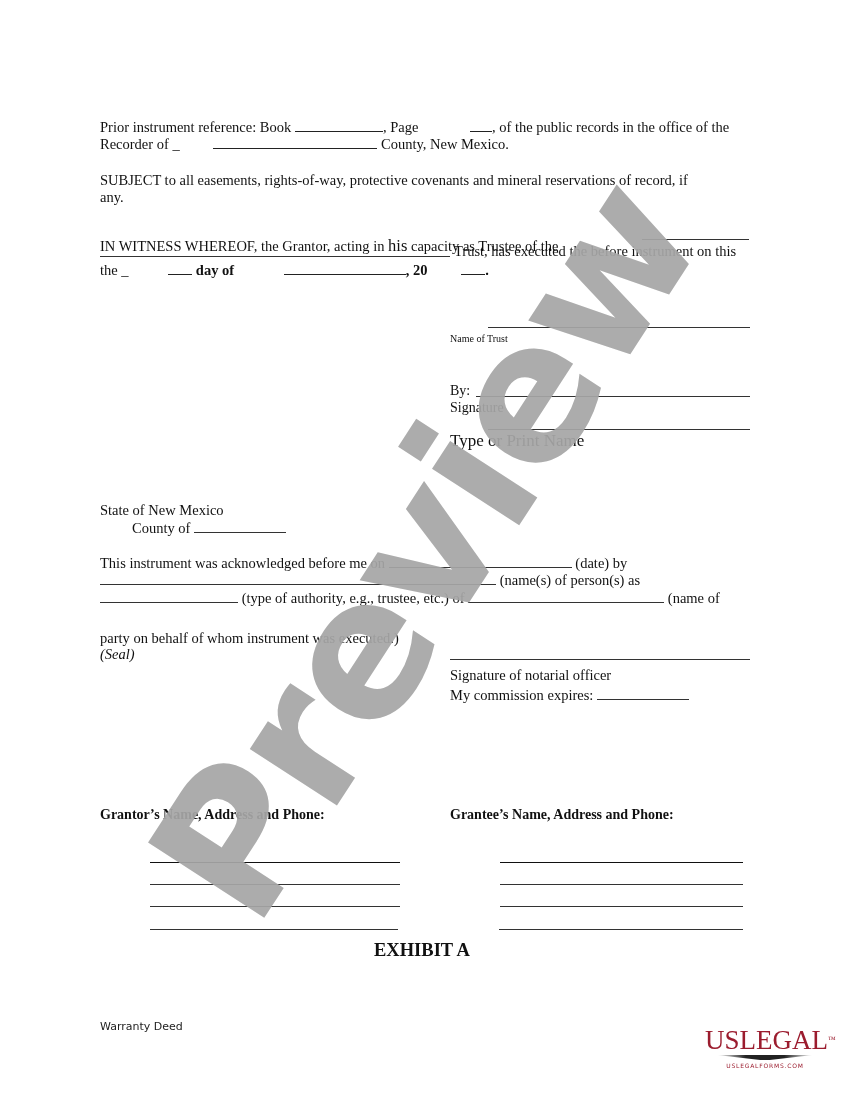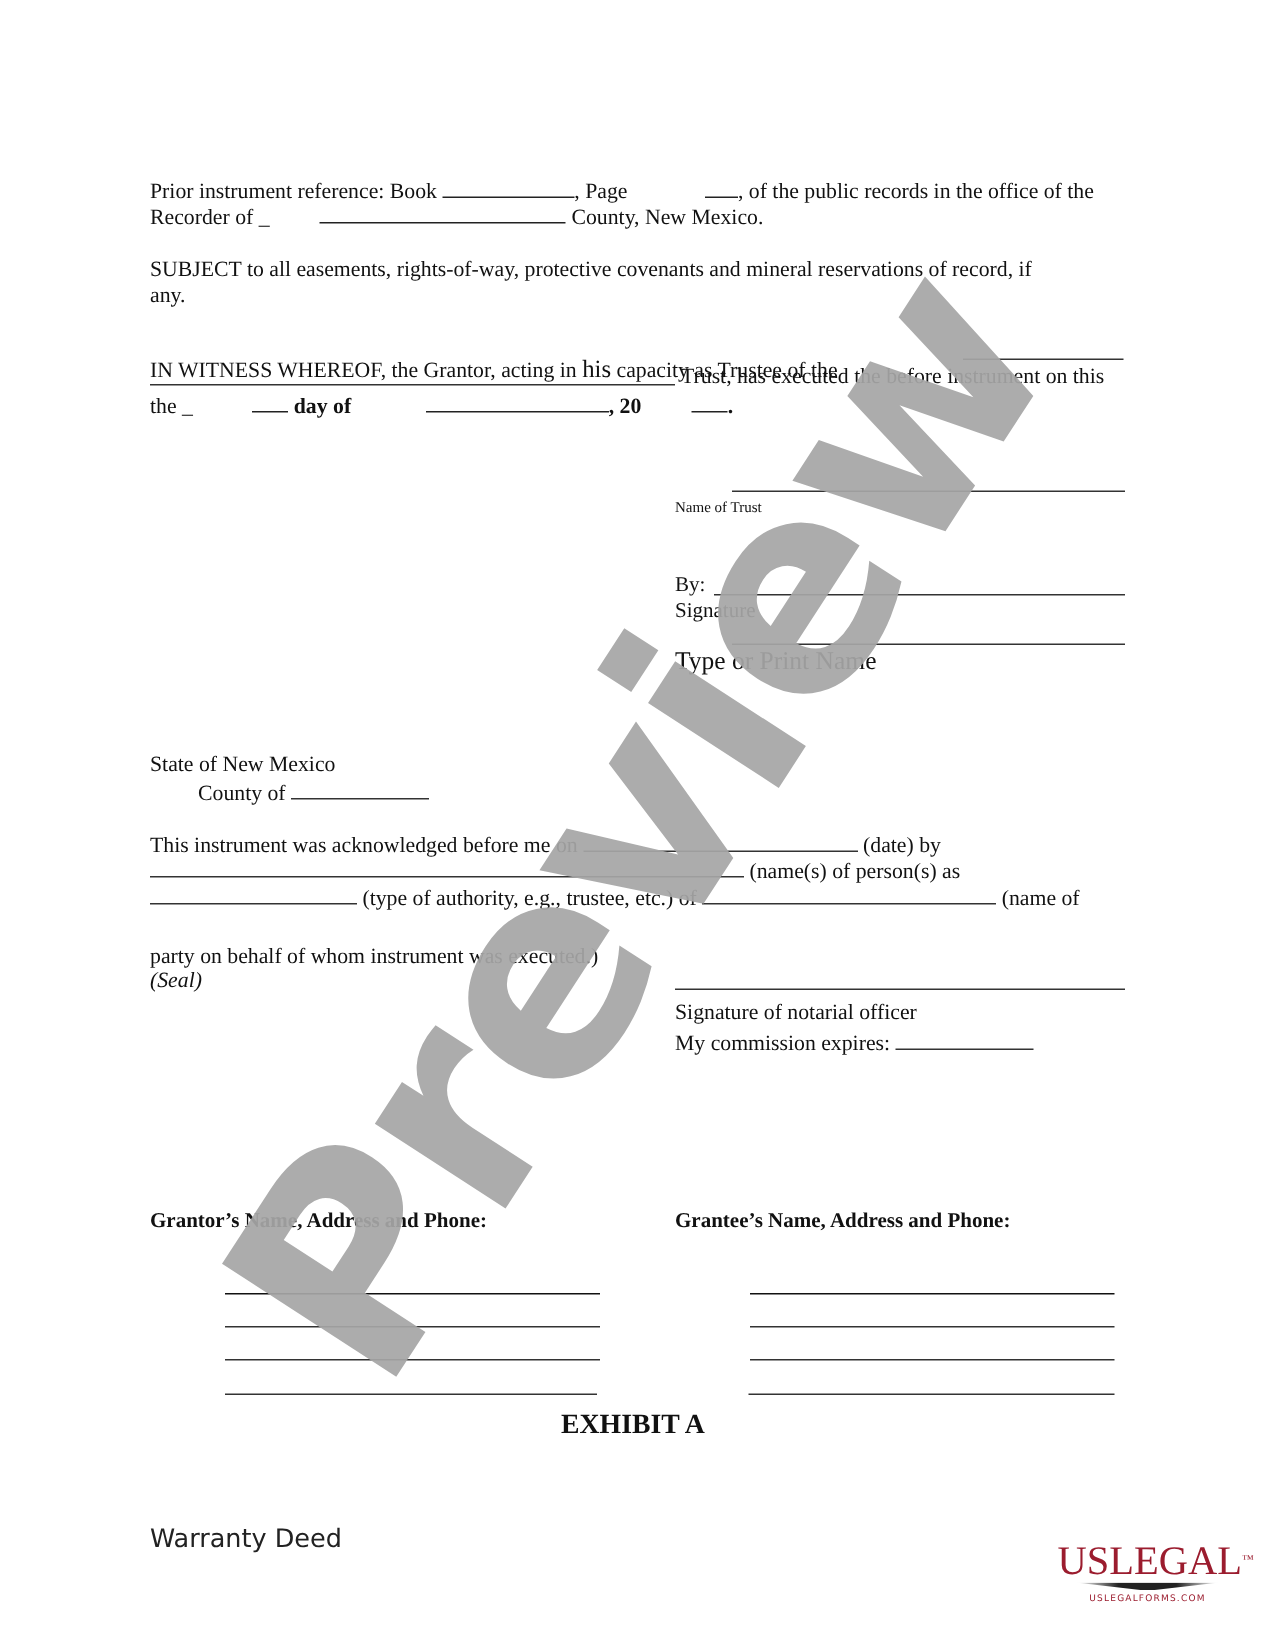--- a/index.html
+++ b/index.html
@@ -4,21 +4,21 @@
 <style>
   html, body { margin: 0; padding: 0; background: #ffffff; }
   body { width: 850px; height: 1100px; position: relative; overflow: hidden;
          font-family: "Liberation Serif", serif; color: #111; font-size: 14.5px; }
   .abs { position: absolute; white-space: nowrap; line-height: 17px; }
   .bold { font-weight: bold; text-align: center; }
   .rule { position: absolute; height: 0; border-top: 1.3px solid #333; }
   .wm { position: absolute; left: 425px; top: 550px; transform: translate(-50%,-50%) rotate(-57deg);
         font-family: "DejaVu Sans", sans-serif; font-weight: bold; font-size: 190px; color: #a6a6a6;
         opacity: 0.93; letter-spacing: -4px; pointer-events: none; white-space: nowrap; }
-  .footer { font-family: "DejaVu Sans", sans-serif; font-size: 17px; color: #222; }
+  .footer { font-family: "DejaVu Sans", sans-serif; font-size: 11px; color: #222; }
   .logo { position: absolute; left: 705px; top: 1026px; width: 120px; text-align: center; }
   .logo-main { font-family: "Liberation Serif", serif; font-size: 27px; color: #9b1c2e; letter-spacing: 0px; line-height: 28px; }
   .logo-tm { font-size: 8px; vertical-align: top; color: #9b1c2e; }
   .logo-wing { width: 96px; height: 5px; margin: 1px auto 0; background: linear-gradient(90deg, transparent, #222 30%, #222 70%, transparent); clip-path: polygon(0 0,100% 0,55% 100%,45% 100%); }
   .logo-url { font-family: "DejaVu Sans", sans-serif; font-size: 6px; color: #9b1c2e; letter-spacing: 0.8px; margin-top: 2px; }
 </style>
 </head>
 <body>
 
 <div class="abs" style="left:100px;top:119px;">

